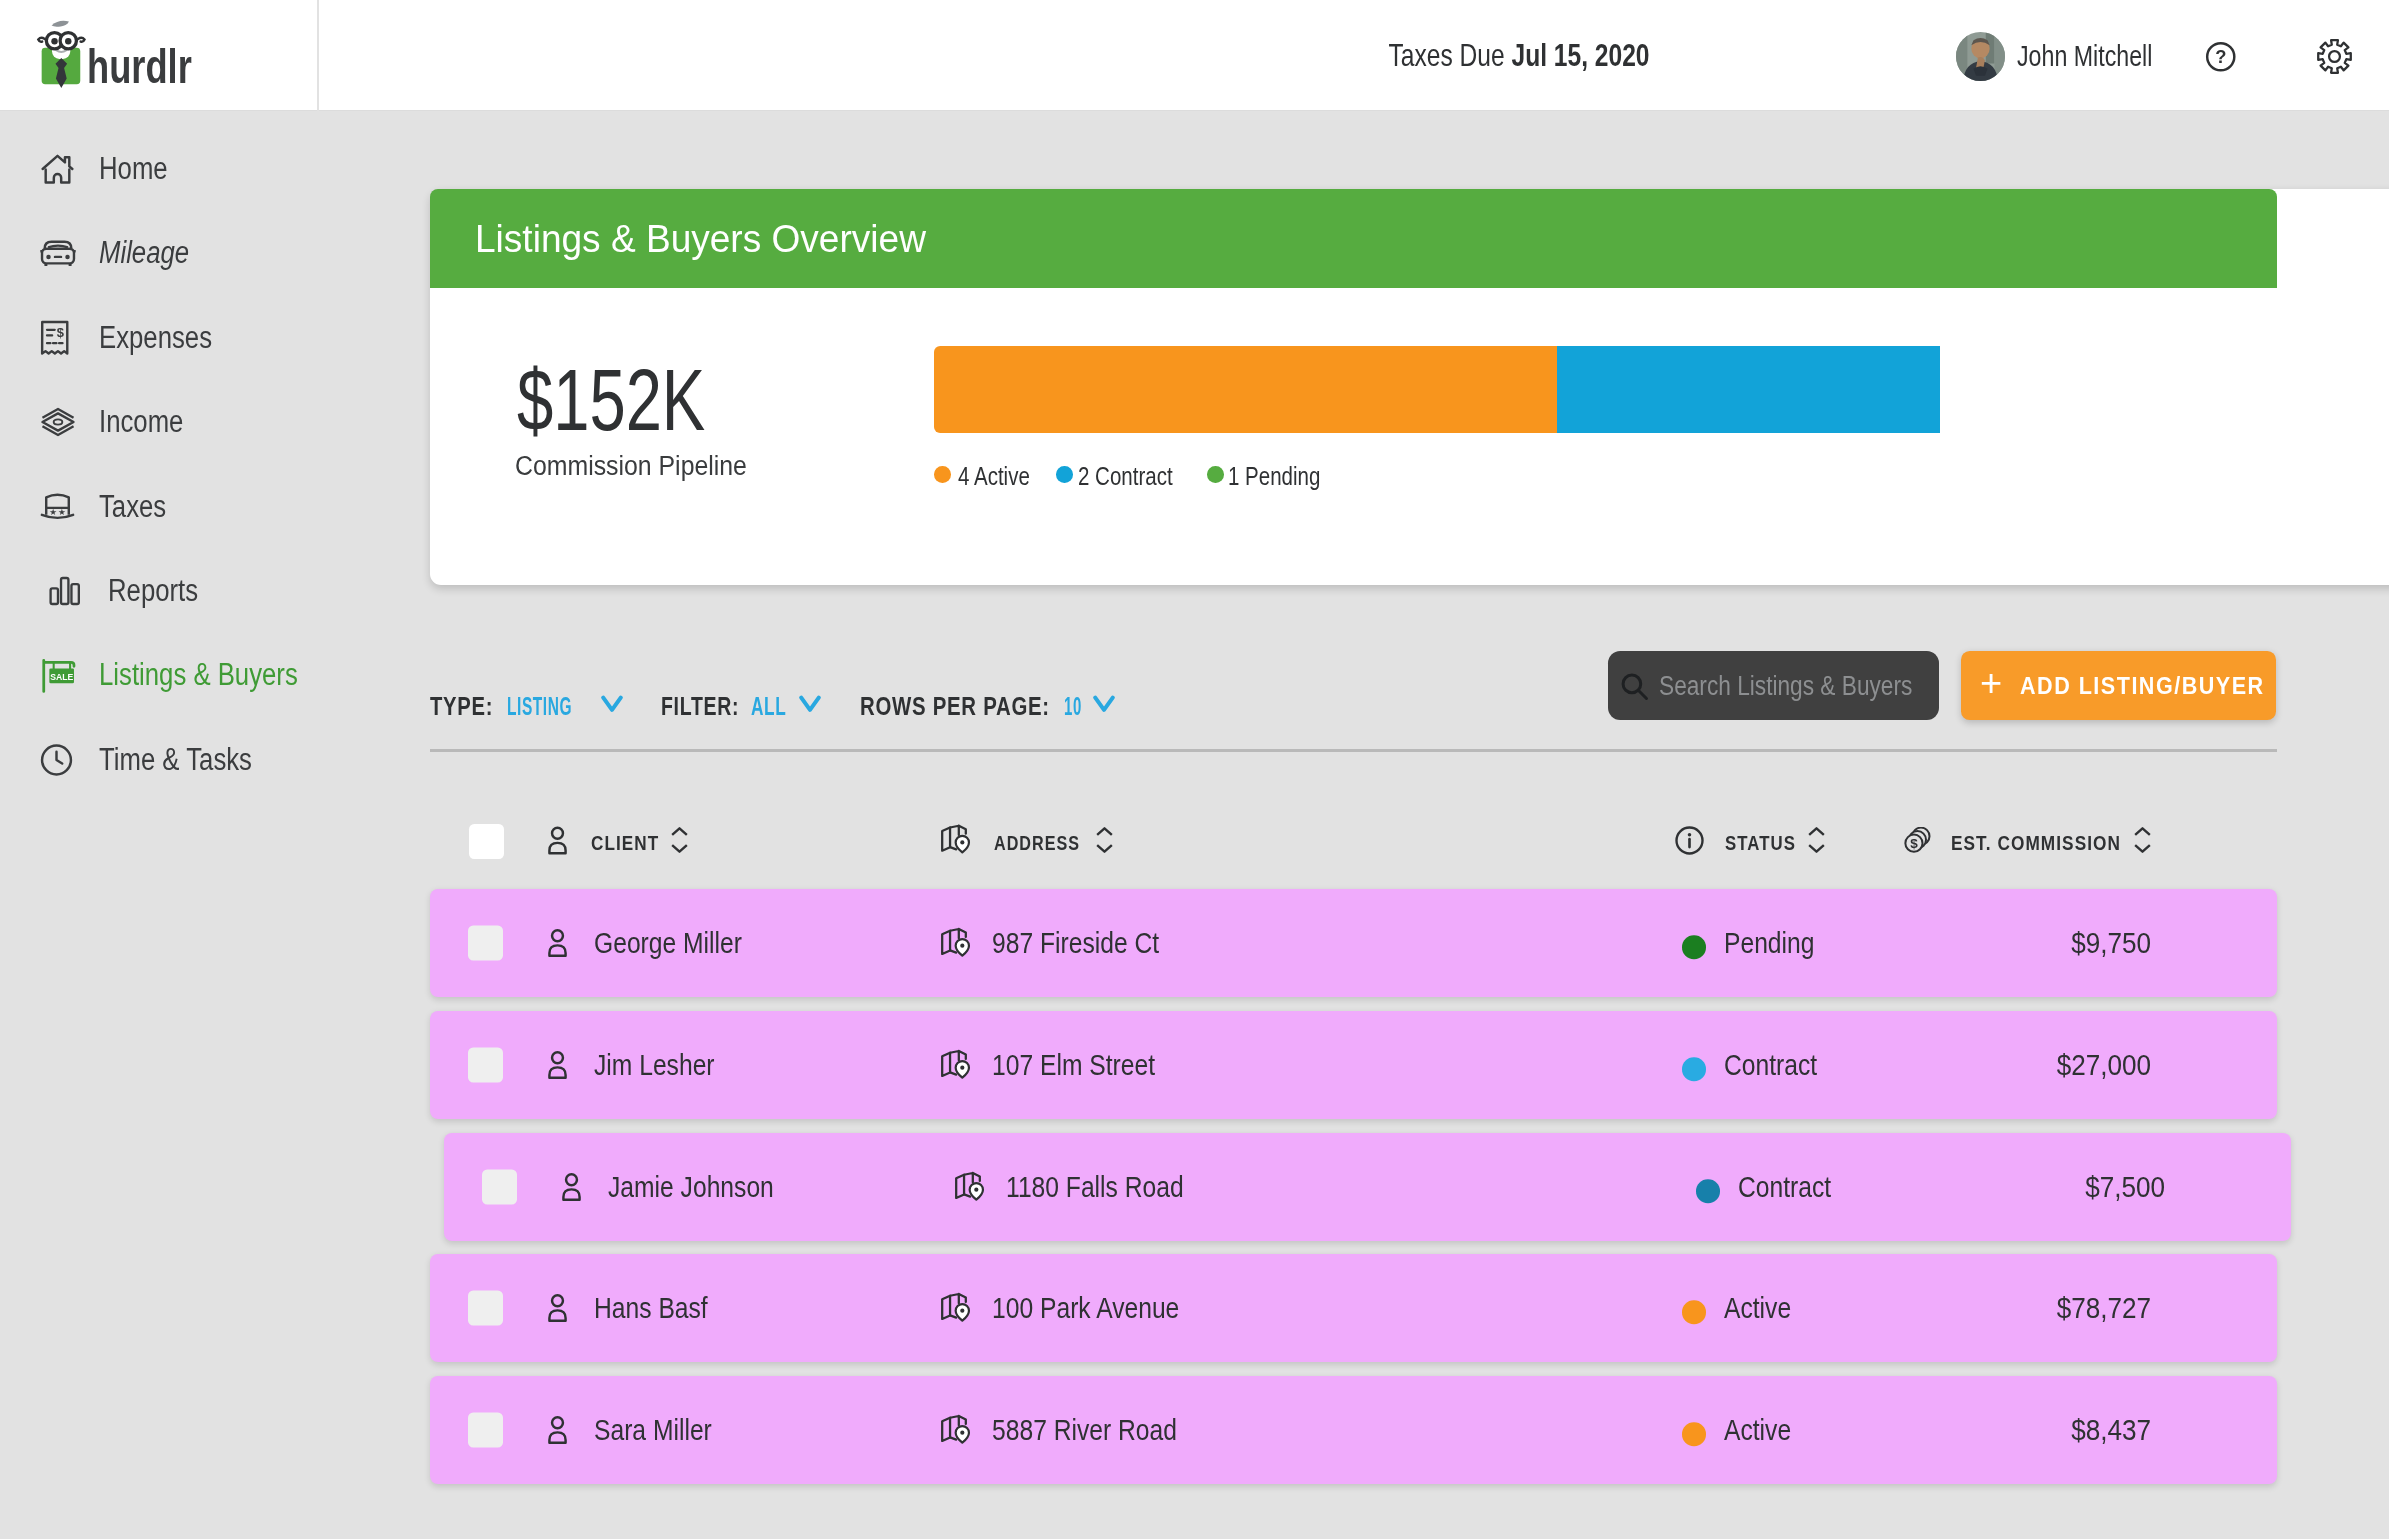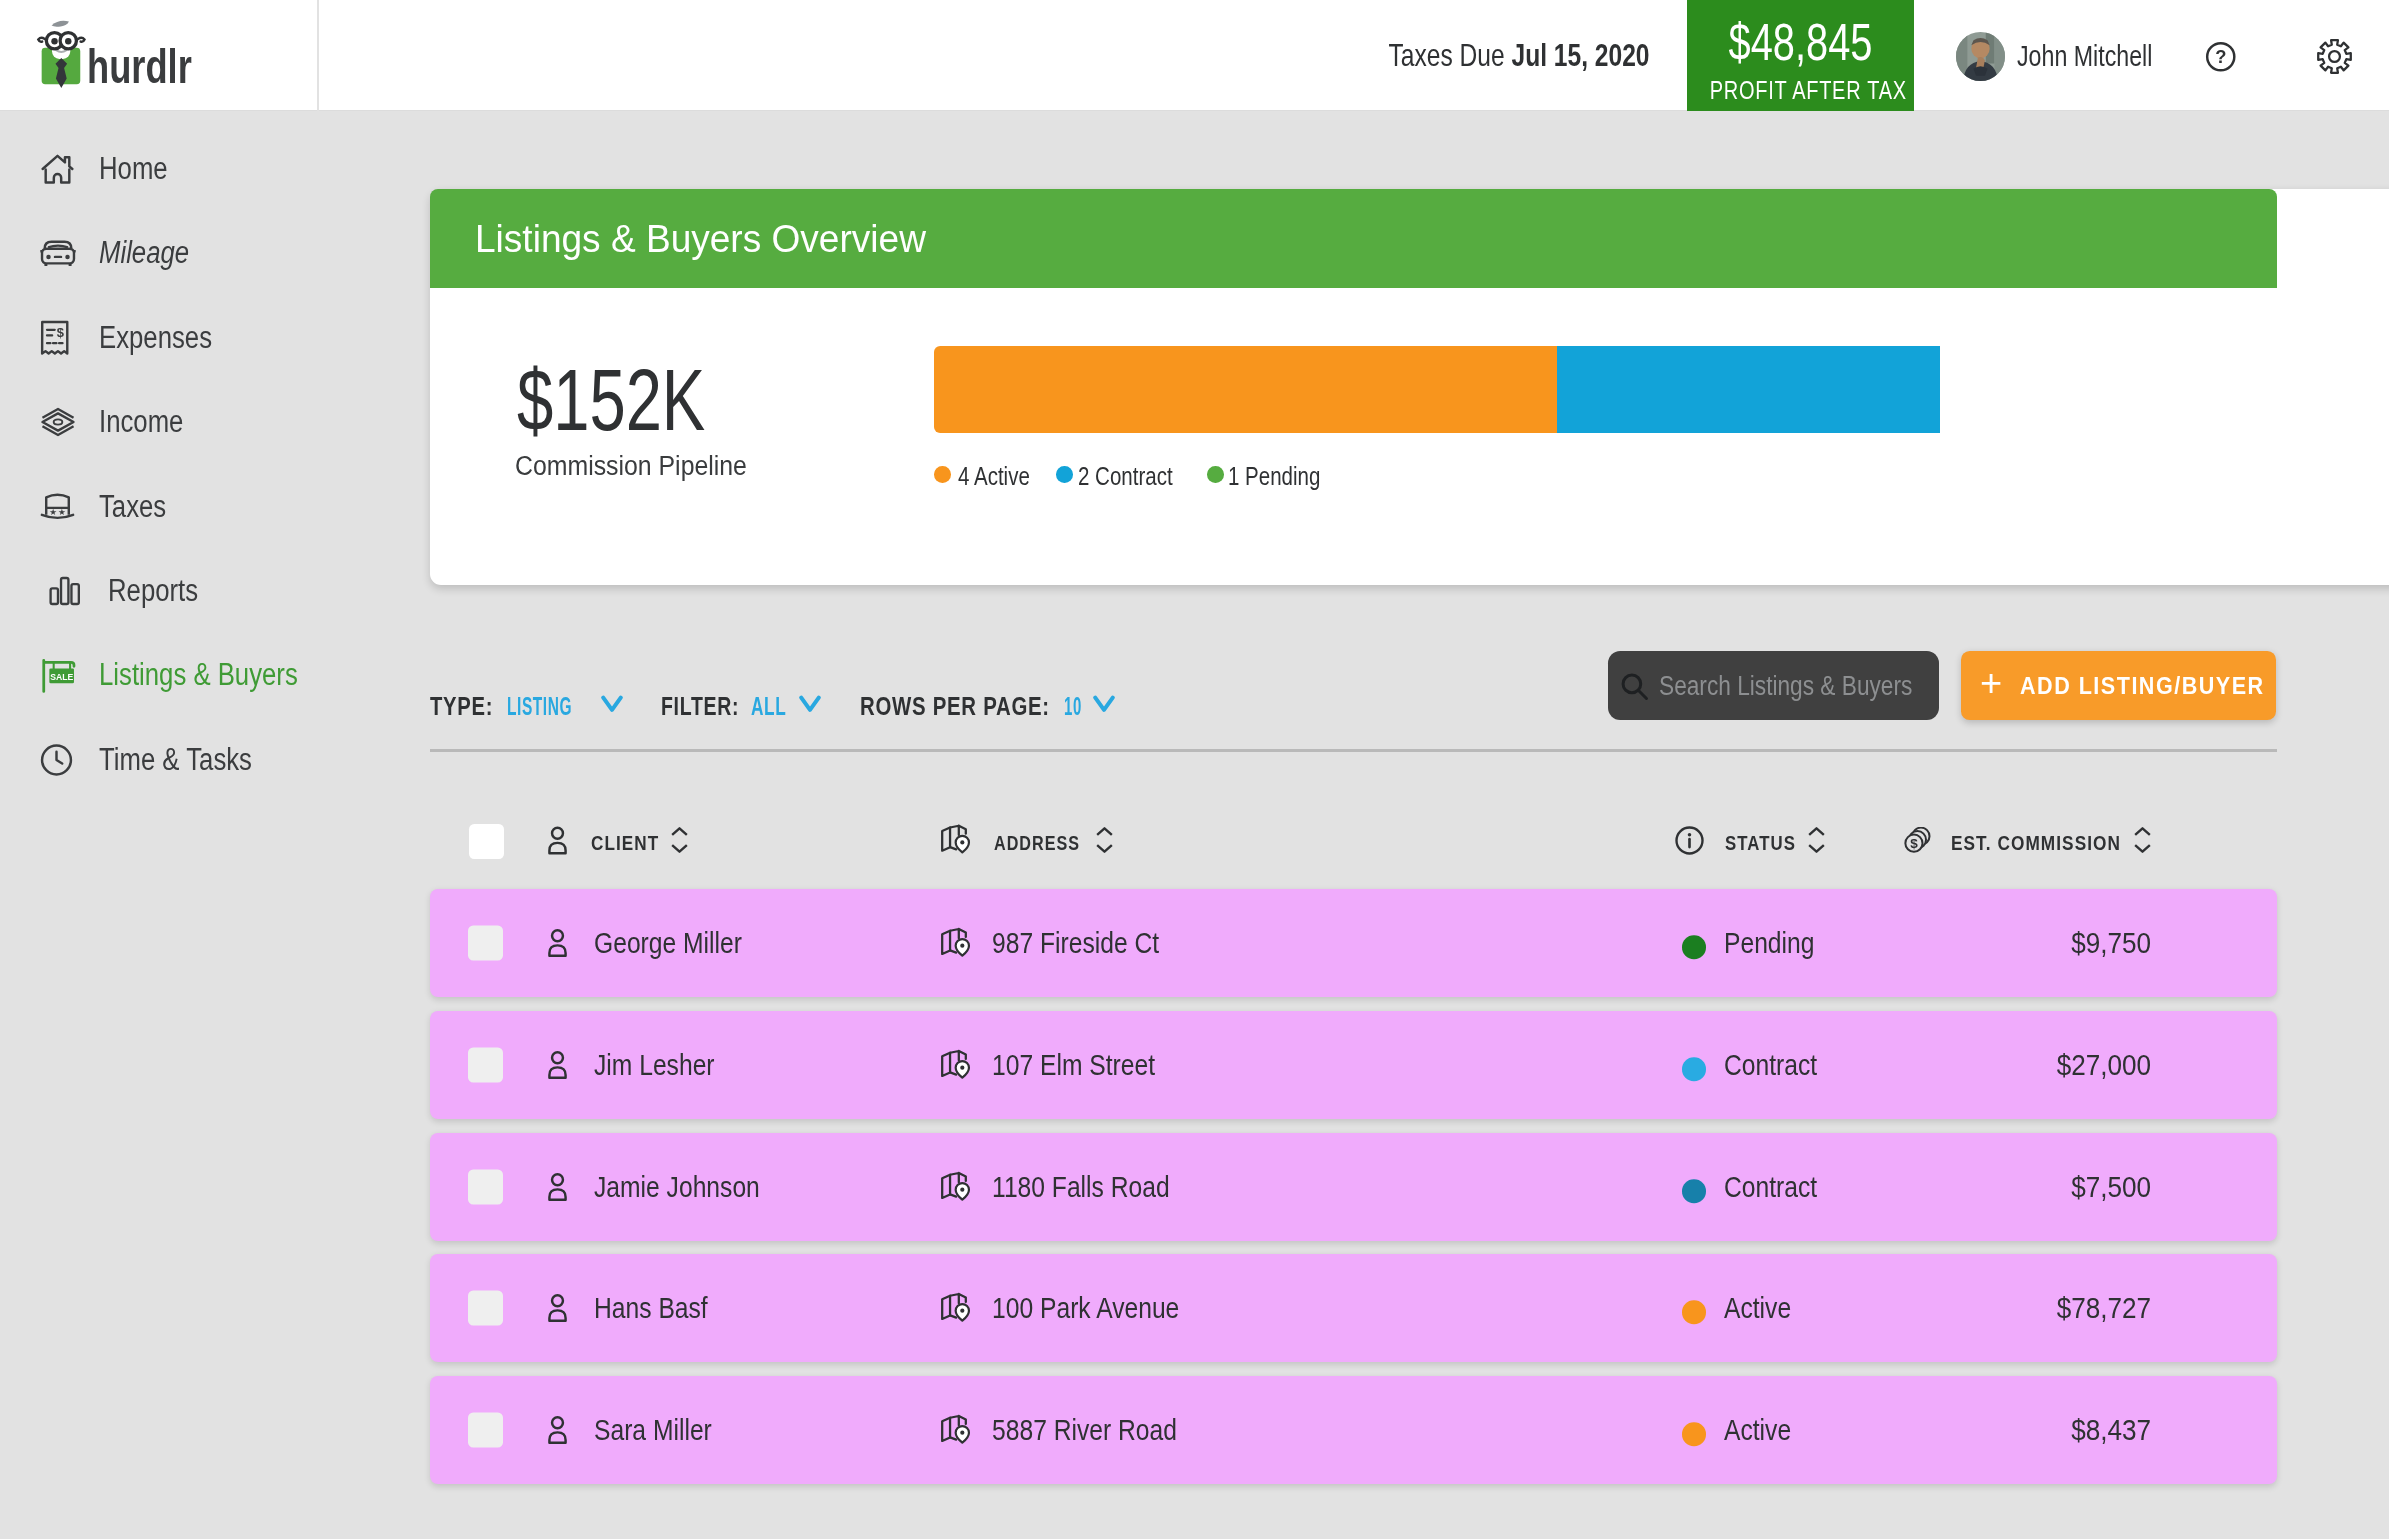--- a/index.html
+++ b/index.html
@@ -67,24 +67,20 @@
     <circle cx="24.4" cy="25" r="9.4" fill="#fff" stroke="#2f3133" stroke-width="3.8"></circle>
     <circle cx="40.2" cy="25" r="9.4" fill="#fff" stroke="#2f3133" stroke-width="3.8"></circle>
     <circle cx="24.4" cy="25.6" r="3.7" fill="#2f3133"></circle>
     <circle cx="40.2" cy="25.6" r="3.7" fill="#2f3133"></circle>
     <path d="M13.2 23 q -4.5 -3 -7.5 0.5 q 1.5 3.5 4.5 2.5" fill="none" stroke="#2f3133" stroke-width="2.8" stroke-linecap="round"></path>
     <path d="M51.4 23 q 4.5 -3 7.5 0.5 q -1.5 3.5 -4.5 2.5" fill="none" stroke="#2f3133" stroke-width="2.8" stroke-linecap="round"></path>
     <path d="M32.2 45 L25.5 51.5 L29 56.5 L26 68.5 L32.2 79.5 L38.4 68.5 L35.4 56.5 L38.9 51.5 Z" fill="#33363a"></path>
   </svg>
   <div id="logotext">hurdlr</div>
   <div id="taxesdue">Taxes Due <b>Jul 15, 2020</b></div>
-  <div id="greenbox">
-      <span class="big">$48,845</span>
-      <span class="sub">PROFIT AFTER TAX</span>
-    </div>
   <svg class="abs" style="left:1956px;top:32px;" width="49" height="49" viewBox="0 0 56 56">
     <defs>
         <clipPath id="avc">
           <circle cx="28" cy="28" r="28"></circle>
         </clipPath>
       </defs>
     <g clip-path="url(#avc)">
       <rect width="56" height="56" fill="#8f9b94"></rect>
       <rect x="0" y="0" width="13" height="56" fill="#7a8780"></rect>
       <rect x="34" y="0" width="10" height="36" fill="#6f7c75"></rect>
@@ -291,21 +287,21 @@
         <path d="M2.5 8 L11.5 4 V26.5 L2.5 30.5 Z" fill="none" stroke="#2f3133" stroke-width="2.6" stroke-linejoin="round"></path>
         <path d="M11.5 4 L21.5 2 L29.5 6 V11 M21.5 2 V12.5 M11.5 26.5 L18.5 29" fill="none" stroke="#2f3133" stroke-width="2.6" stroke-linejoin="round" stroke-linecap="round"></path>
         <path d="M25.5 13.5 a7.6 7.6 0 0 1 7.6 7.6 q0 5.2 -7.6 11.4 q-7.6 -6.2 -7.6 -11.4 a7.6 7.6 0 0 1 7.6 -7.6 Z" fill="#ffffff" stroke="#2f3133" stroke-width="2.5" stroke-linejoin="round"></path>
         <circle cx="25.5" cy="21" r="2.4" fill="#2f3133"></circle>
       </svg>
     <div class="rowaddr">107 Elm Street</div>
     <div class="dot" style="background:#29abe2;"></div>
     <div class="rowstat">Contract</div>
     <div class="rowamt">$27,000</div>
   </div>
-  <div class="row" style="top:1133px;">
+  <div class="row" style="top:1133px;margin-left:14px;">
     <div class="cb"></div>
     <svg class="icperson" width="23" height="29" viewBox="0 0 26 33">
         <circle cx="13" cy="8.2" r="6.2" fill="none" stroke="#2f3133" stroke-width="2.8"></circle>
         <path d="M3.8 31 v-3.2 q0-8.6 9.2-8.6 q9.2 0 9.2 8.6 V31 Z" fill="none" stroke="#2f3133" stroke-width="2.8" stroke-linejoin="round"></path>
       </svg>
     <div class="rowname">Jamie Johnson</div>
     <svg class="icmap" width="31.5" height="31.5" viewBox="0 0 36 36">
         <path d="M2.5 8 L11.5 4 V26.5 L2.5 30.5 Z" fill="none" stroke="#2f3133" stroke-width="2.6" stroke-linejoin="round"></path>
         <path d="M11.5 4 L21.5 2 L29.5 6 V11 M21.5 2 V12.5 M11.5 26.5 L18.5 29" fill="none" stroke="#2f3133" stroke-width="2.6" stroke-linejoin="round" stroke-linecap="round"></path>
         <path d="M25.5 13.5 a7.6 7.6 0 0 1 7.6 7.6 q0 5.2 -7.6 11.4 q-7.6 -6.2 -7.6 -11.4 a7.6 7.6 0 0 1 7.6 -7.6 Z" fill="#ffffff" stroke="#2f3133" stroke-width="2.5" stroke-linejoin="round"></path>

